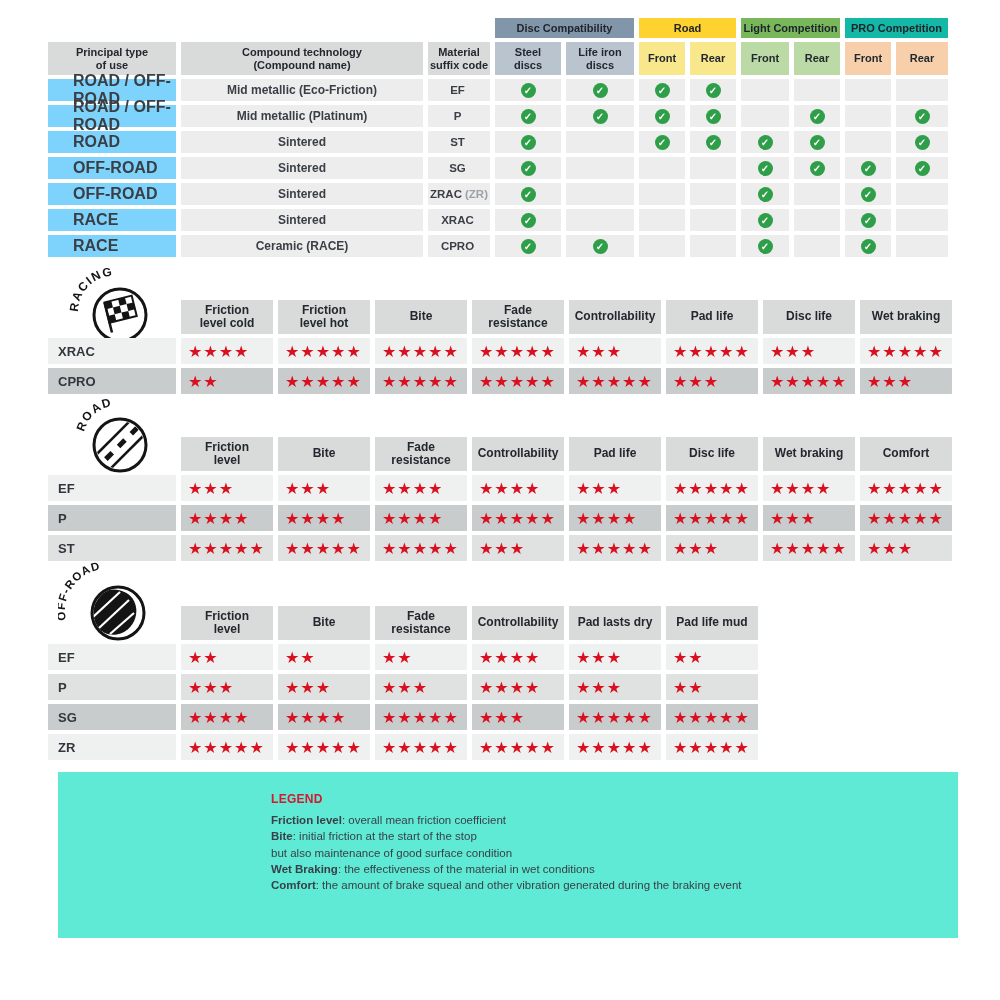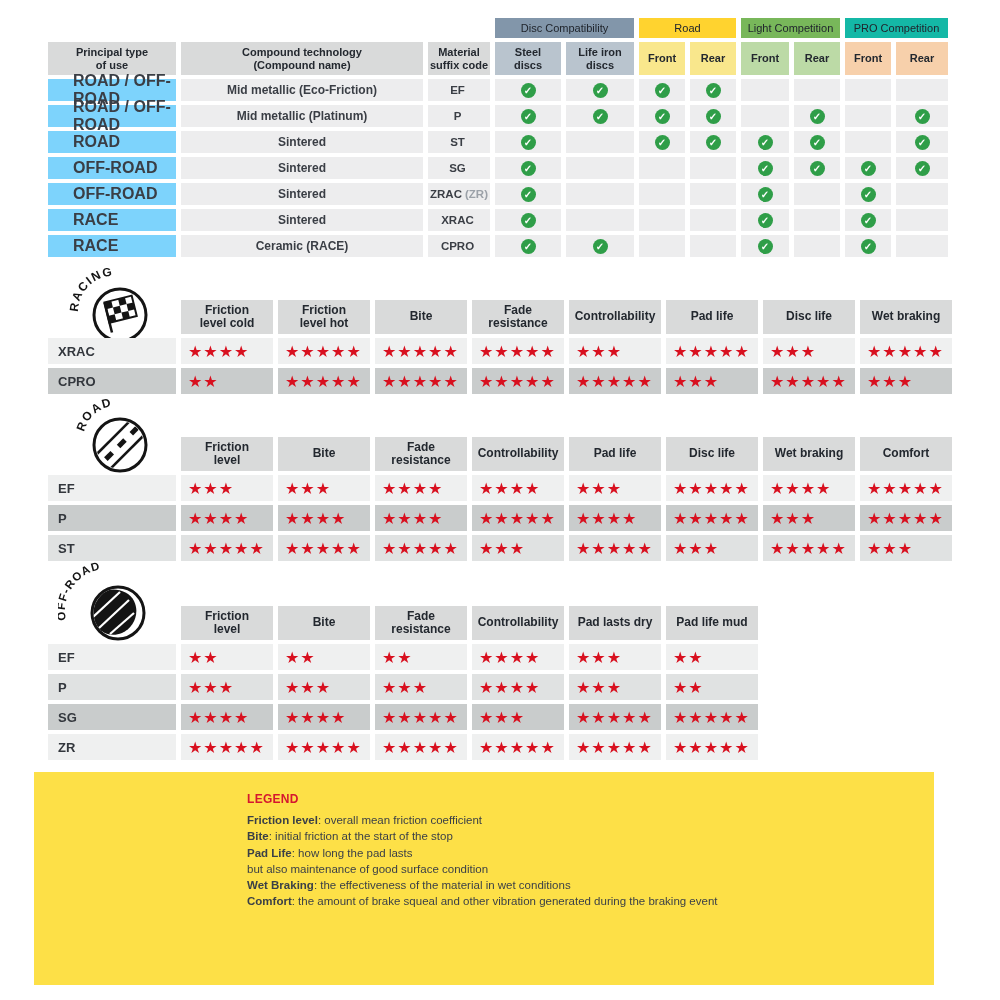--- a/index.html
+++ b/index.html
@@ -4,21 +4,21 @@
 <style>
   html,body{margin:0;padding:0}
   body{width:1000px;height:1000px;background:#fff;font-family:"Liberation Sans",sans-serif;color:#3a3e45}
   .page{position:relative;width:1000px;height:1000px;overflow:hidden}
   .cell{display:flex;align-items:center;justify-content:center}
 
   
   .compat{position:absolute;left:48px;top:18px;display:grid;
     grid-template-columns:128px 242px 62px 66px 68px 46px 46px 48px 46px 46px 52px;
     grid-template-rows:20px 33px repeat(7,22px);column-gap:5px;row-gap:4px}
-  .gh{font-weight:400;font-size:11px;color:#20252d}
+  .gh{font-weight:700;font-size:11px;color:#20252d}
   .gh-spacer{grid-column:span 3}
   .gh-disc{grid-column:span 2;background:#8296aa}
   .gh-road{grid-column:span 2;background:#ffd32f}
   .gh-lc{grid-column:span 2;background:#78b75a}
   .gh-pro{grid-column:span 2;background:#14b8a6}
   .sub{font-weight:700;font-size:11px;text-align:center;line-height:1.12;white-space:pre-line;color:#23282f}
   .sub-main{background:#d9dada}
   .sub-steel{background:#b9c4ce}
   .sub-road{background:#f9e78c}
   .sub-lc{background:#bcdaa6}
@@ -44,21 +44,21 @@
   .shade-d{background:#c9cccc}
 
   
   .icon{position:absolute}
   #racing-icon{left:66px;top:266px}
   #road-icon{left:66px;top:396px}
   #offroad-icon{left:58px;top:562px}
   .icon text{font-family:"Liberation Sans",sans-serif;font-weight:700;fill:#141414}
 
   
-  .legend{position:absolute;left:34px;top:772px;width:900px;height:213px;background:#fde047}
+  .legend{position:absolute;left:58px;top:772px;width:900px;height:166px;background:#5eead4}
   .legend-inner{padding:19px 30px 0 213px;font-size:11.5px;line-height:16.2px;color:#3a3f47}
   .lg-title{color:#d5172f;font-weight:700;font-size:12px;margin-bottom:5px;letter-spacing:.3px}
   .lg-term{font-weight:700}
 </style>
 </head>
 <body>
 
 <div class="page">
 
   <div class="compat">
@@ -480,20 +480,19 @@
     <div class="cell stars shade-l">★★★★★</div>
     <div class="cell stars shade-l">★★★★★</div>
     <div class="cell stars shade-l">★★★★★</div>
   </div>
 
   <div class="legend">
     <div class="legend-inner">
       <div class="lg-title">LEGEND</div>
       <div class="lg-line"><span class="lg-term">Friction level</span><span>: overall mean friction coefficient</span></div>
       <div class="lg-line"><span class="lg-term">Bite</span><span>: initial friction at the start of the stop</span></div>
-      <div class="lg-line"><span class="lg-term">Pad Life</span><span>: how long the pad lasts</span></div>
       <div class="lg-line">but also maintenance of good surface condition</div>
       <div class="lg-line"><span class="lg-term">Wet Braking</span><span>: the effectiveness of the material in wet conditions</span></div>
       <div class="lg-line"><span class="lg-term">Comfort</span><span>: the amount of brake squeal and other vibration generated during the braking event</span></div>
     </div>
   </div>
 
 </div>
 
 </body></html>

